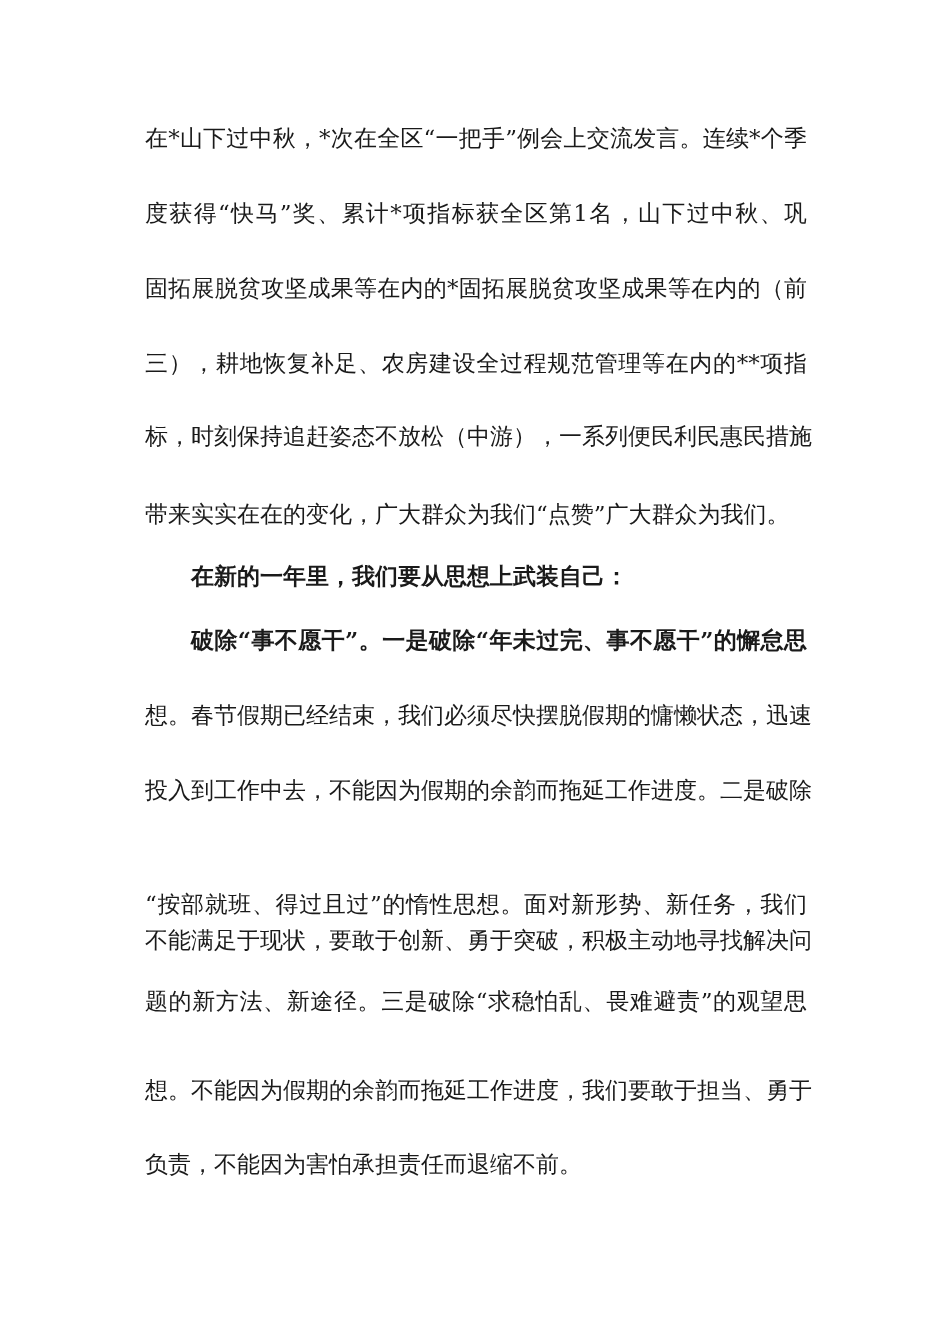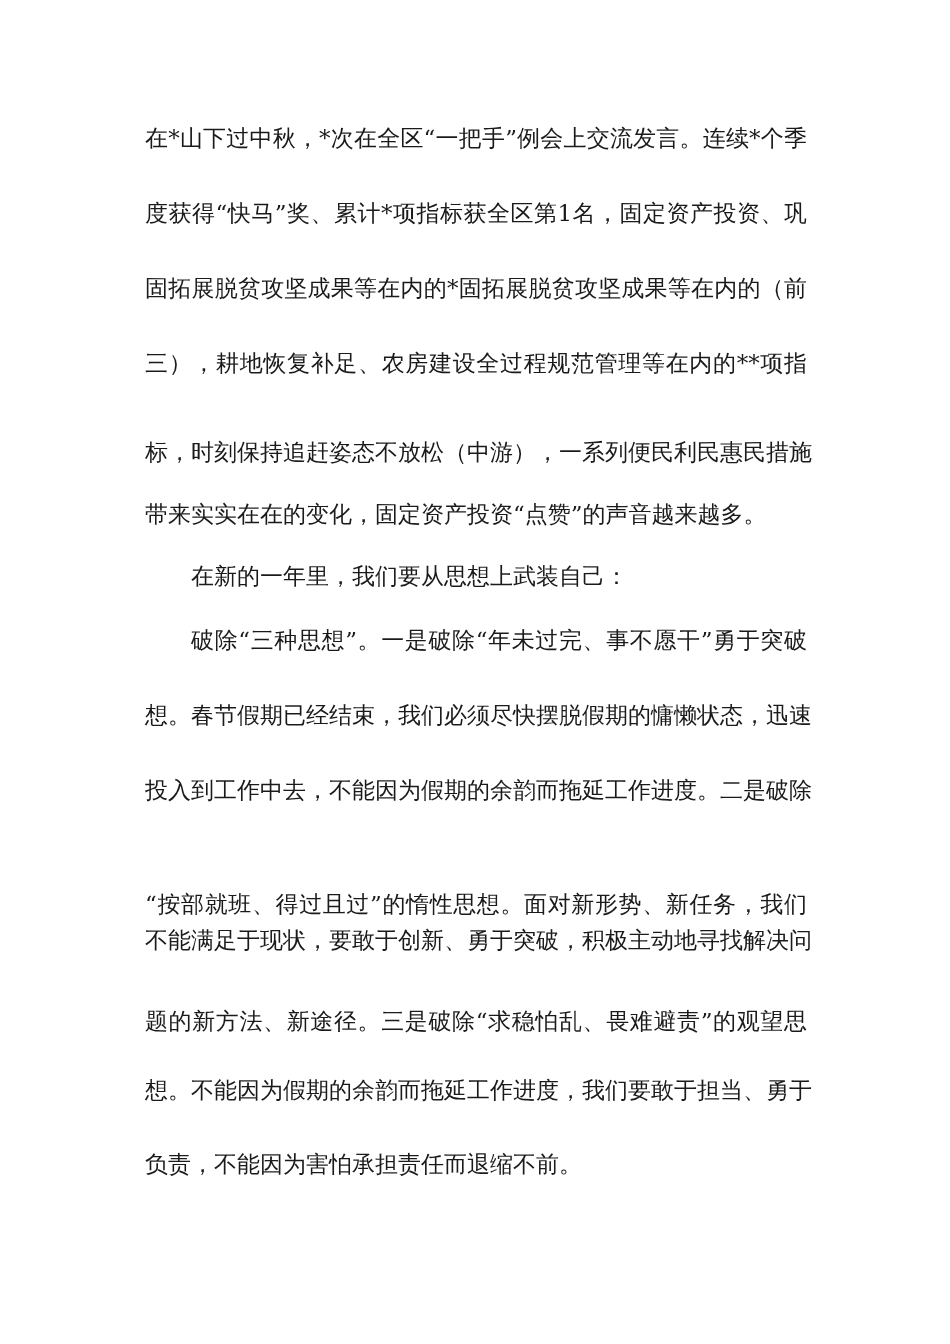--- a/index.html
+++ b/index.html
@@ -11,40 +11,40 @@
     position: absolute; left: 145px; top: 120px; width: 662px;
     font-family: "DejaVu Serif", "Liberation Serif", serif;
     color: #1a1a1a; font-size: 23px;
   }
   .line {
     position: absolute; left: 0; height: 36px; line-height: 36px;
     white-space: nowrap; width: 662px;
     text-align: justify; text-align-last: justify;
   }
   .line.last { text-align-last: left; }
-  .line.indent { left: 46px; width: 616px; }
+  .line.indent { left: 46px; width: 616px; font-weight: bold; }
 </style>
 </head>
 <body>
 
 <div class="page">
   <div class="content">
 
     <div class="line" style="top:0px">在*山下过中秋，*次在全区“一把手”例会上交流发言。连续*个季</div>
-    <div class="line" style="top:75px">度获得“快马”奖、累计*项指标获全区第1名，固定资产投资、巩</div>
+    <div class="line" style="top:75px">度获得“快马”奖、累计*项指标获全区第1名，山下过中秋、巩</div>
     <div class="line" style="top:150px">固拓展脱贫攻坚成果等在内的*固拓展脱贫攻坚成果等在内的（前</div>
     <div class="line" style="top:225px">三），耕地恢复补足、农房建设全过程规范管理等在内的**项指</div>
-    <div class="line" style="top:314px">标，时刻保持追赶姿态不放松（中游），一系列便民利民惠民措施</div>
-    <div class="line last" style="top:376px">带来实实在在的变化，固定资产投资“点赞”的声音越来越多。</div>
+    <div class="line" style="top:298px">标，时刻保持追赶姿态不放松（中游），一系列便民利民惠民措施</div>
+    <div class="line last" style="top:376px">带来实实在在的变化，广大群众为我们“点赞”广大群众为我们。</div>
 
     <div class="line indent last" style="top:438px">在新的一年里，我们要从思想上武装自己：</div>
 
-    <div class="line indent" style="top:502px">破除“三种思想”。一是破除“年未过完、事不愿干”勇于突破</div>
+    <div class="line indent" style="top:502px">破除“事不愿干”。一是破除“年未过完、事不愿干”的懈怠思</div>
     <div class="line" style="top:577px">想。春节假期已经结束，我们必须尽快摆脱假期的慵懒状态，迅速</div>
     <div class="line" style="top:652px">投入到工作中去，不能因为假期的余韵而拖延工作进度。二是破除</div>
     <div class="line" style="top:766px">“按部就班、得过且过”的惰性思想。面对新形势、新任务，我们</div>
     <div class="line" style="top:802px">不能满足于现状，要敢于创新、勇于突破，积极主动地寻找解决问</div>
-    <div class="line" style="top:883px">题的新方法、新途径。三是破除“求稳怕乱、畏难避责”的观望思</div>
+    <div class="line" style="top:863px">题的新方法、新途径。三是破除“求稳怕乱、畏难避责”的观望思</div>
     <div class="line" style="top:952px">想。不能因为假期的余韵而拖延工作进度，我们要敢于担当、勇于</div>
     <div class="line last" style="top:1026px">负责，不能因为害怕承担责任而退缩不前。</div>
 
   </div>
 </div>
 
 </body></html>

